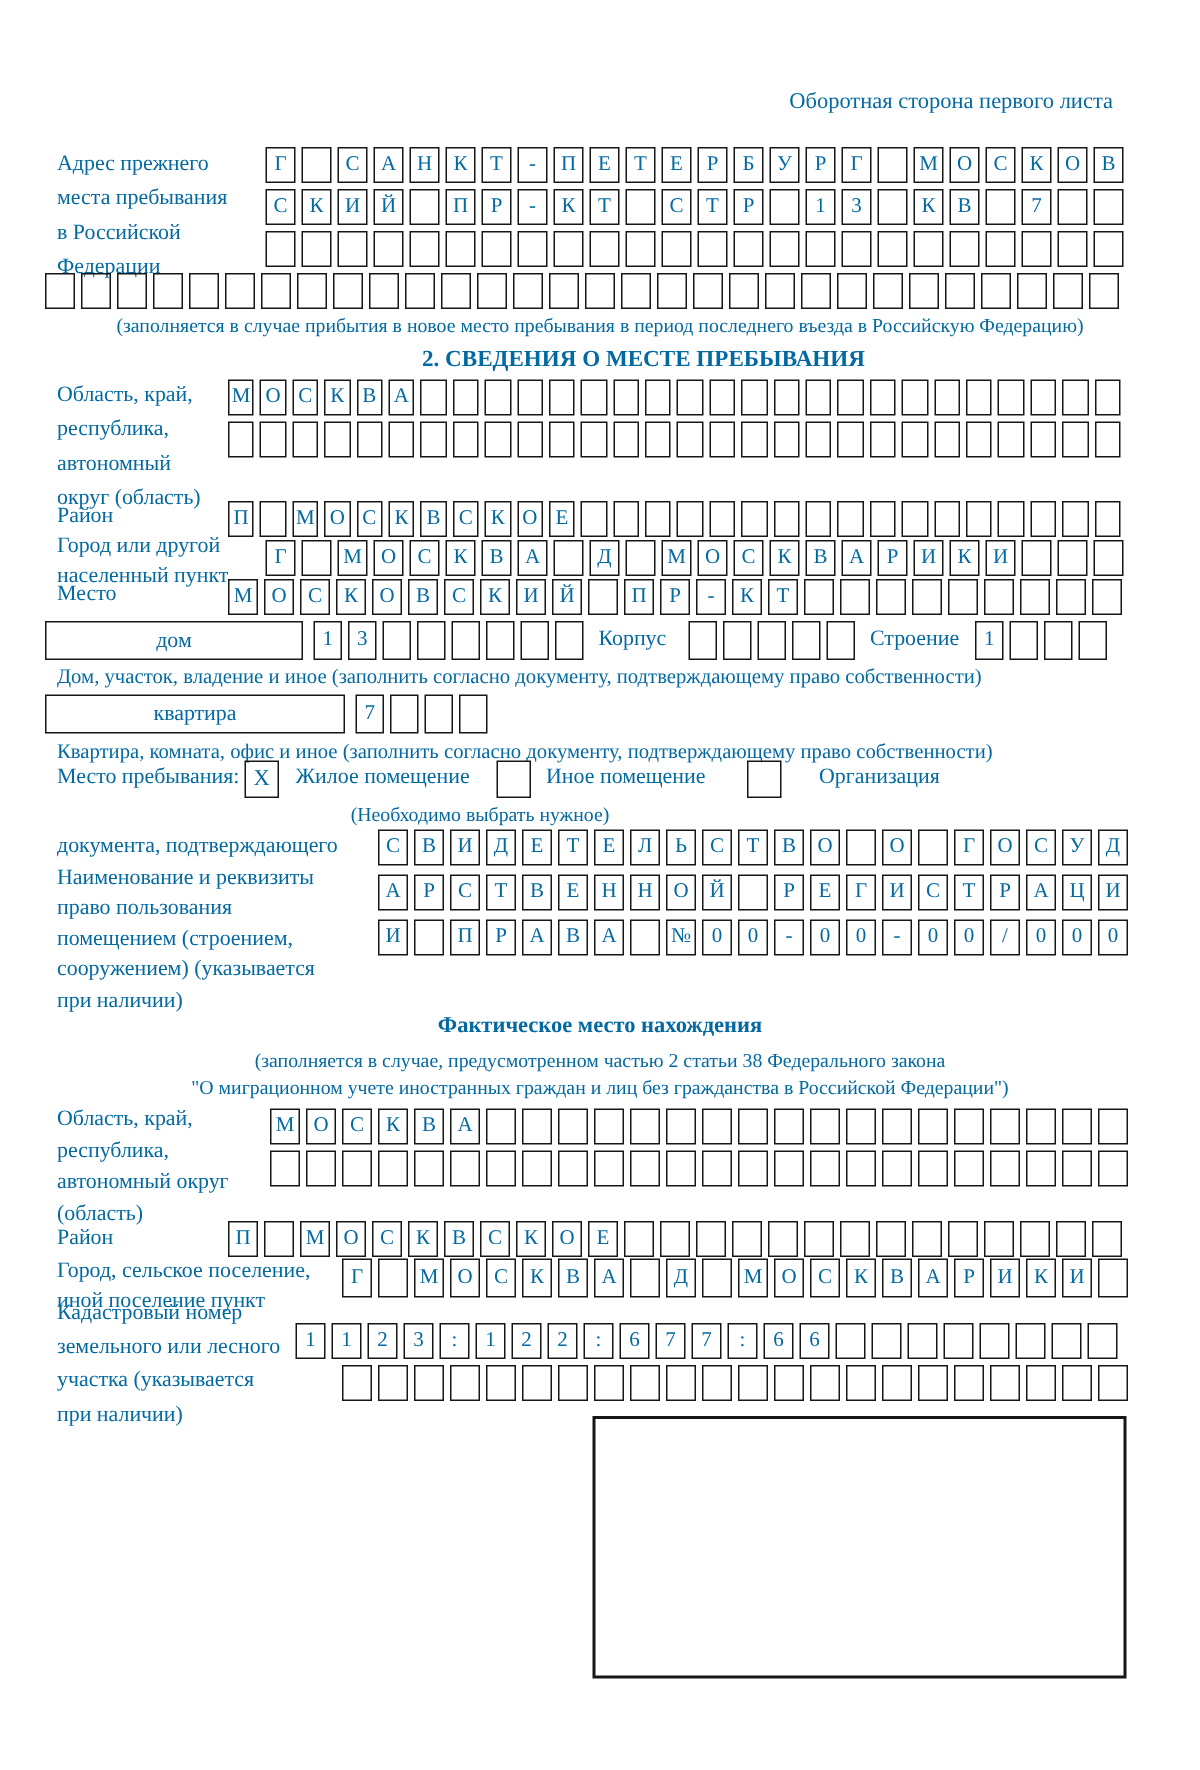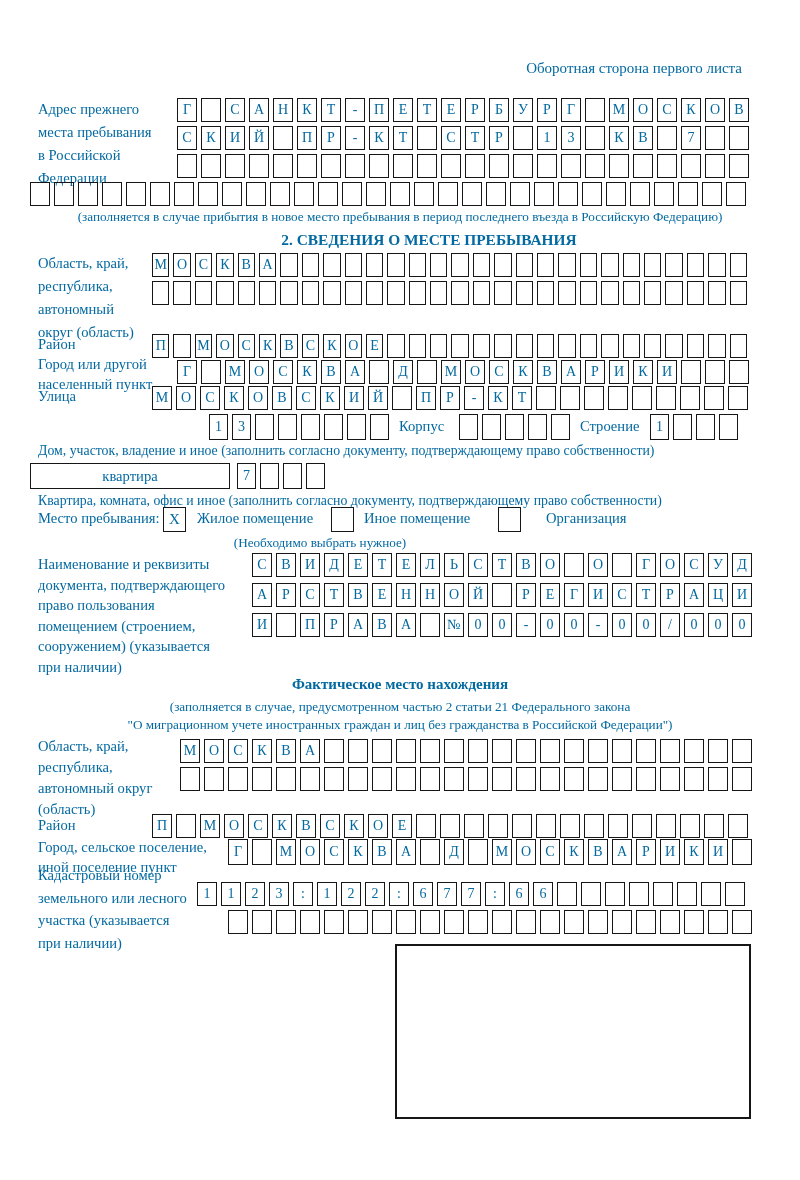--- a/index.html
+++ b/index.html
@@ -274,21 +274,21 @@
       <div class="cell">А</div>
       <div class="cell">Р</div>
       <div class="cell">И</div>
       <div class="cell">К</div>
       <div class="cell">И</div>
       <div class="cell"></div>
       <div class="cell"></div>
       <div class="cell"></div>
     </div>
 
-  <div class="t" style="left:38px;top:352px;">Улица</div>
+  <div class="t" style="left:38px;top:352px;">Место</div>
   <div class="cells" style="left:152px;top:350px;">
       <div class="cell">М</div>
       <div class="cell">О</div>
       <div class="cell">С</div>
       <div class="cell">К</div>
       <div class="cell">О</div>
       <div class="cell">В</div>
       <div class="cell">С</div>
       <div class="cell">К</div>
       <div class="cell">И</div>
@@ -303,20 +303,21 @@
       <div class="cell"></div>
       <div class="cell"></div>
       <div class="cell"></div>
       <div class="cell"></div>
       <div class="cell"></div>
       <div class="cell"></div>
       <div class="cell"></div>
       <div class="cell"></div>
     </div>
 
+  <div class="wbox" style="left:30px;top:378px;width:172px;height:26px;">дом</div>
   <div class="cells" style="left:209px;top:378px;--w:19px;--h:26px;">
       <div class="cell">1</div>
       <div class="cell">3</div>
       <div class="cell"></div>
       <div class="cell"></div>
       <div class="cell"></div>
       <div class="cell"></div>
       <div class="cell"></div>
       <div class="cell"></div>
     </div>
@@ -349,22 +350,22 @@
   <div class="t" style="left:38px;top:474px;">Место пребывания:</div>
   <div class="chk" style="left:163px;top:471px;">X</div>
   <div class="t" style="left:197px;top:474px;">Жилое помещение</div>
   <div class="chk" style="left:331px;top:471px;"></div>
   <div class="t" style="left:364px;top:474px;">Иное помещение</div>
   <div class="chk" style="left:498px;top:471px;"></div>
   <div class="t" style="left:546px;top:474px;">Организация</div>
   <div class="t note" style="left:20px;top:499px;width:600px;text-align:center;">(Необходимо выбрать нужное)</div>
 
   <div class="lines" style="left:38px;top:518px;--lh:20.5px;">
+      <div class="ln">документа, подтверждающего</div>
       <div class="ln">Наименование и реквизиты</div>
-      <div class="ln">документа, подтверждающего</div>
       <div class="ln">право пользования</div>
       <div class="ln">помещением (строением,</div>
       <div class="ln">сооружением) (указывается</div>
       <div class="ln">при наличии)</div>
     </div>
   <div class="cells" style="left:252px;top:517px;">
       <div class="cell">С</div>
       <div class="cell">В</div>
       <div class="cell">И</div>
       <div class="cell">Д</div>
@@ -427,21 +428,21 @@
       <div class="cell">-</div>
       <div class="cell">0</div>
       <div class="cell">0</div>
       <div class="cell">/</div>
       <div class="cell">0</div>
       <div class="cell">0</div>
       <div class="cell">0</div>
     </div>
 
   <div class="t hdr center" style="top:640px;font-size:15px;">Фактическое место нахождения</div>
-  <div class="t note center" style="top:663px;">(заполняется в случае, предусмотренном частью 2 статьи 21 Федерального закона</div>
+  <div class="t note center" style="top:663px;">(заполняется в случае, предусмотренном частью 2 статьи 38 Федерального закона</div>
   <div class="t note center" style="top:681px;">"О миграционном учете иностранных граждан и лиц без гражданства в Российской Федерации")</div>
 
   <div class="lines" style="left:38px;top:700px;--lh:21px;">
       <div class="ln">Область, край,</div>
       <div class="ln">республика,</div>
       <div class="ln">автономный округ</div>
       <div class="ln">(область)</div>
     </div>
   <div class="cells" style="left:180px;top:703px;">
       <div class="cell">М</div>

